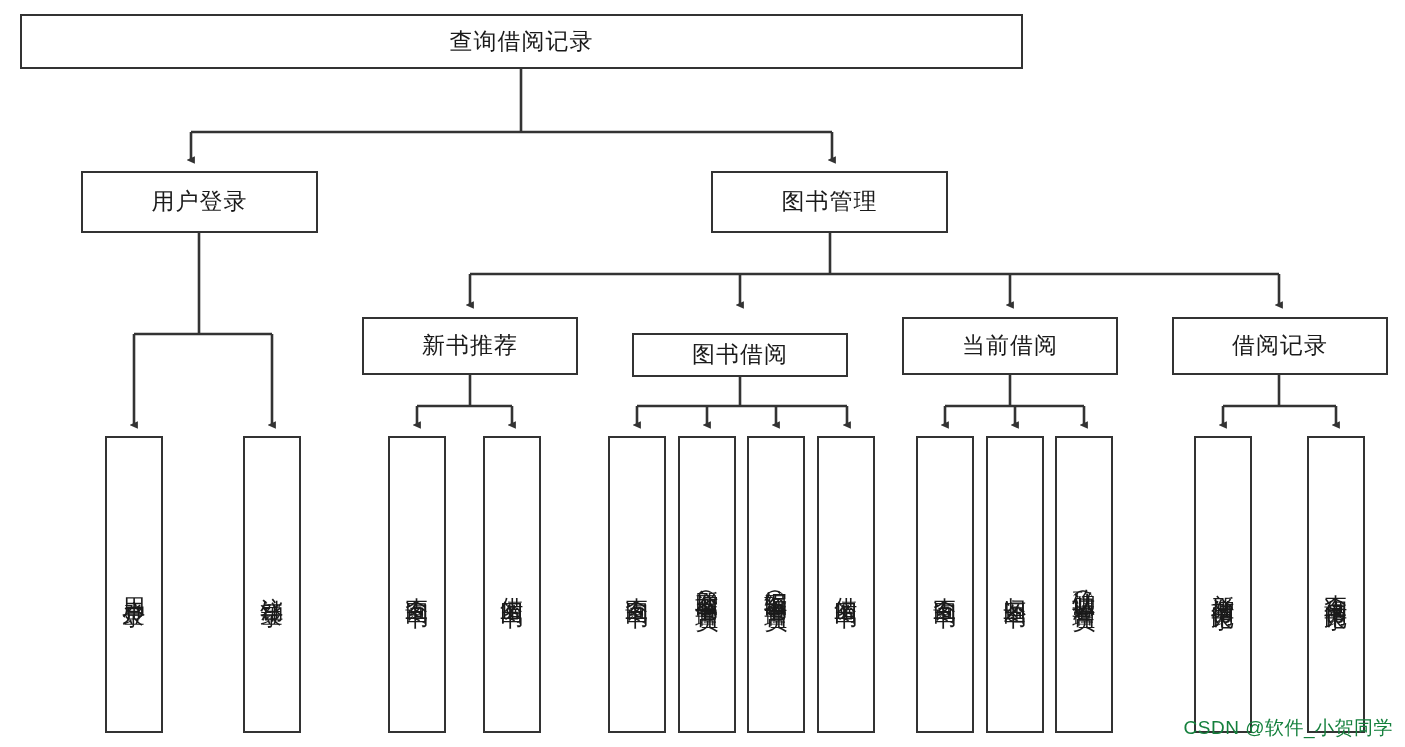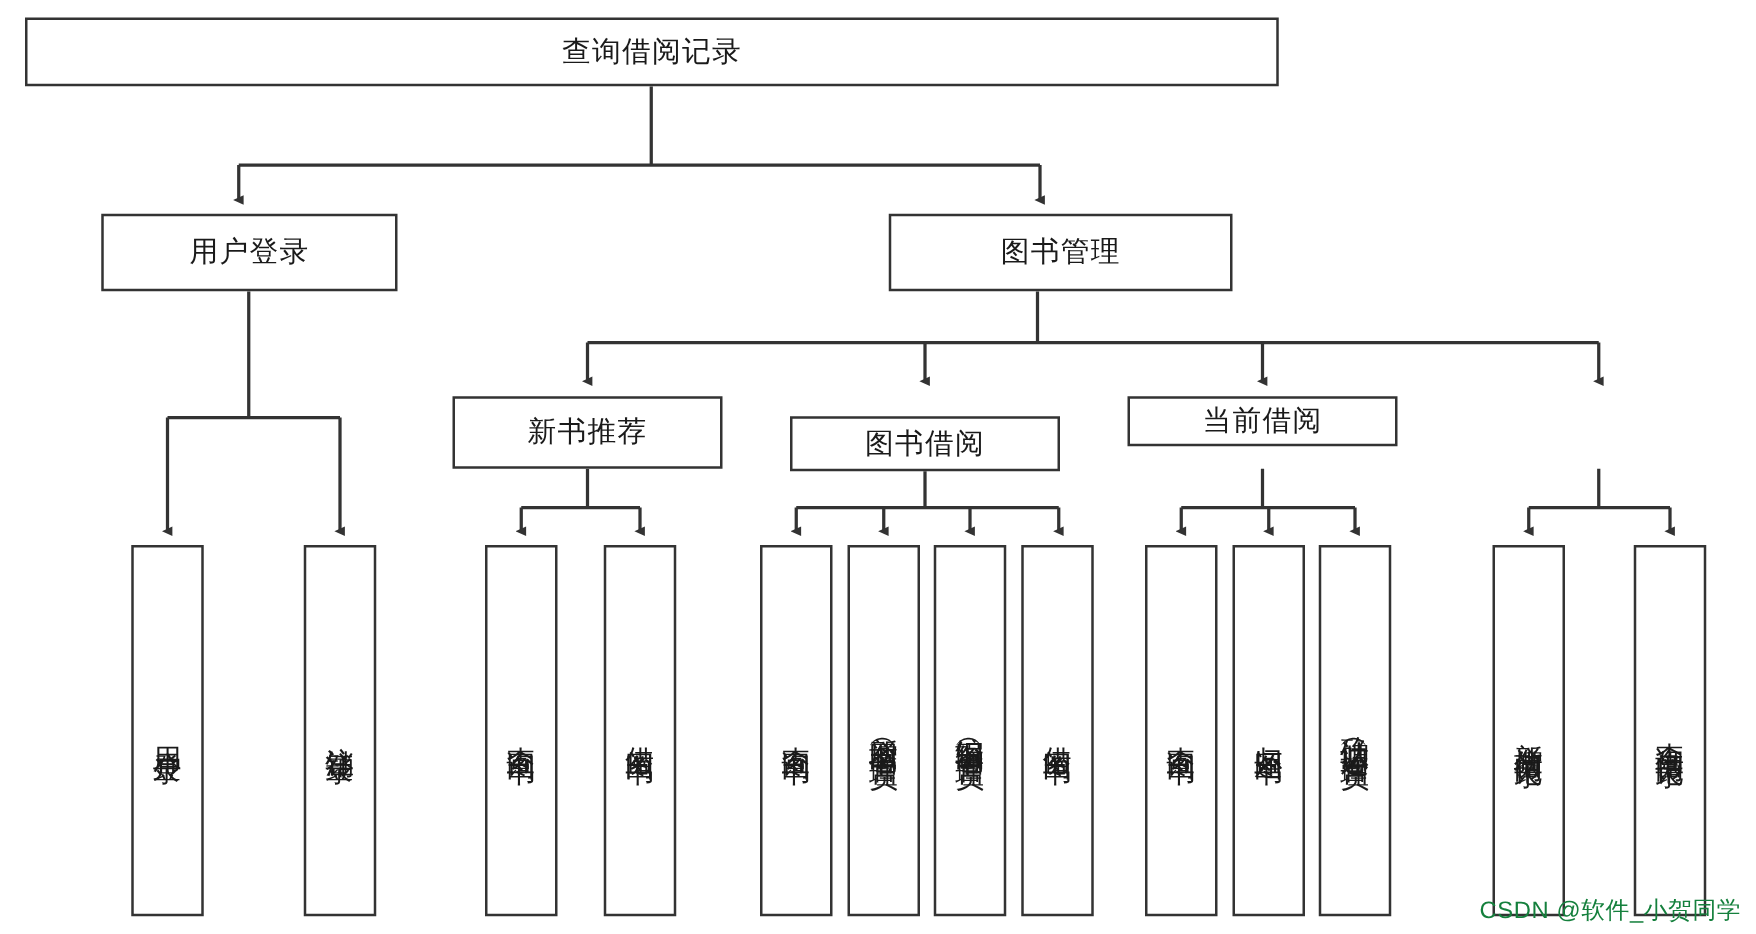--- a/index.html
+++ b/index.html
@@ -124,32 +124,35 @@
     </g>
   </svg>
 
   <div class="node horiz" style="left:20px; top:14px; width:1003px; height:55px;">
     <span>查询借阅记录</span>
   </div>
 
   <div class="node horiz" style="left:81px; top:171px; width:237px; height:62px;">
     <span>用户登录</span>
   </div>
-  <div class="node horiz" style="left:711px; top:171px; width:275px; height:62px;">
+  <div class="node horiz" style="left:711px; top:171px; width:237px; height:62px;">
     <span>图书管理</span>
   </div>
 
   <div class="node horiz" style="left:362px; top:317px; width:216px; height:58px;align-items:center;">
     <span>新书推荐</span>
   </div>
   <div class="node horiz" style="left:632px; top:333px; width:216px; height:44px;">
     <span>图书借阅</span>
   </div>
-  <div class="node horiz" style="left:902px; top:317px; width:216px; height:40px;">
+  <div class="node horiz" style="left:902px; top:317px; width:216px; height:58px;">
     <span>当前借阅</span>
+  </div>
+  <div class="node horiz" style="left:1172px; top:317px; width:216px; height:58px;">
+    <span>借阅记录</span>
   </div>
 
   <div class="node vert" style="left:105px; top:436px; width:58px; height:297px;">
     <span>用户登录</span>
   </div>
   <div class="node vert" style="left:243px; top:436px; width:58px; height:297px;">
     <span>注销登录</span>
   </div>
 
   <div class="node vert" style="left:388px; top:436px; width:58px; height:297px;">

